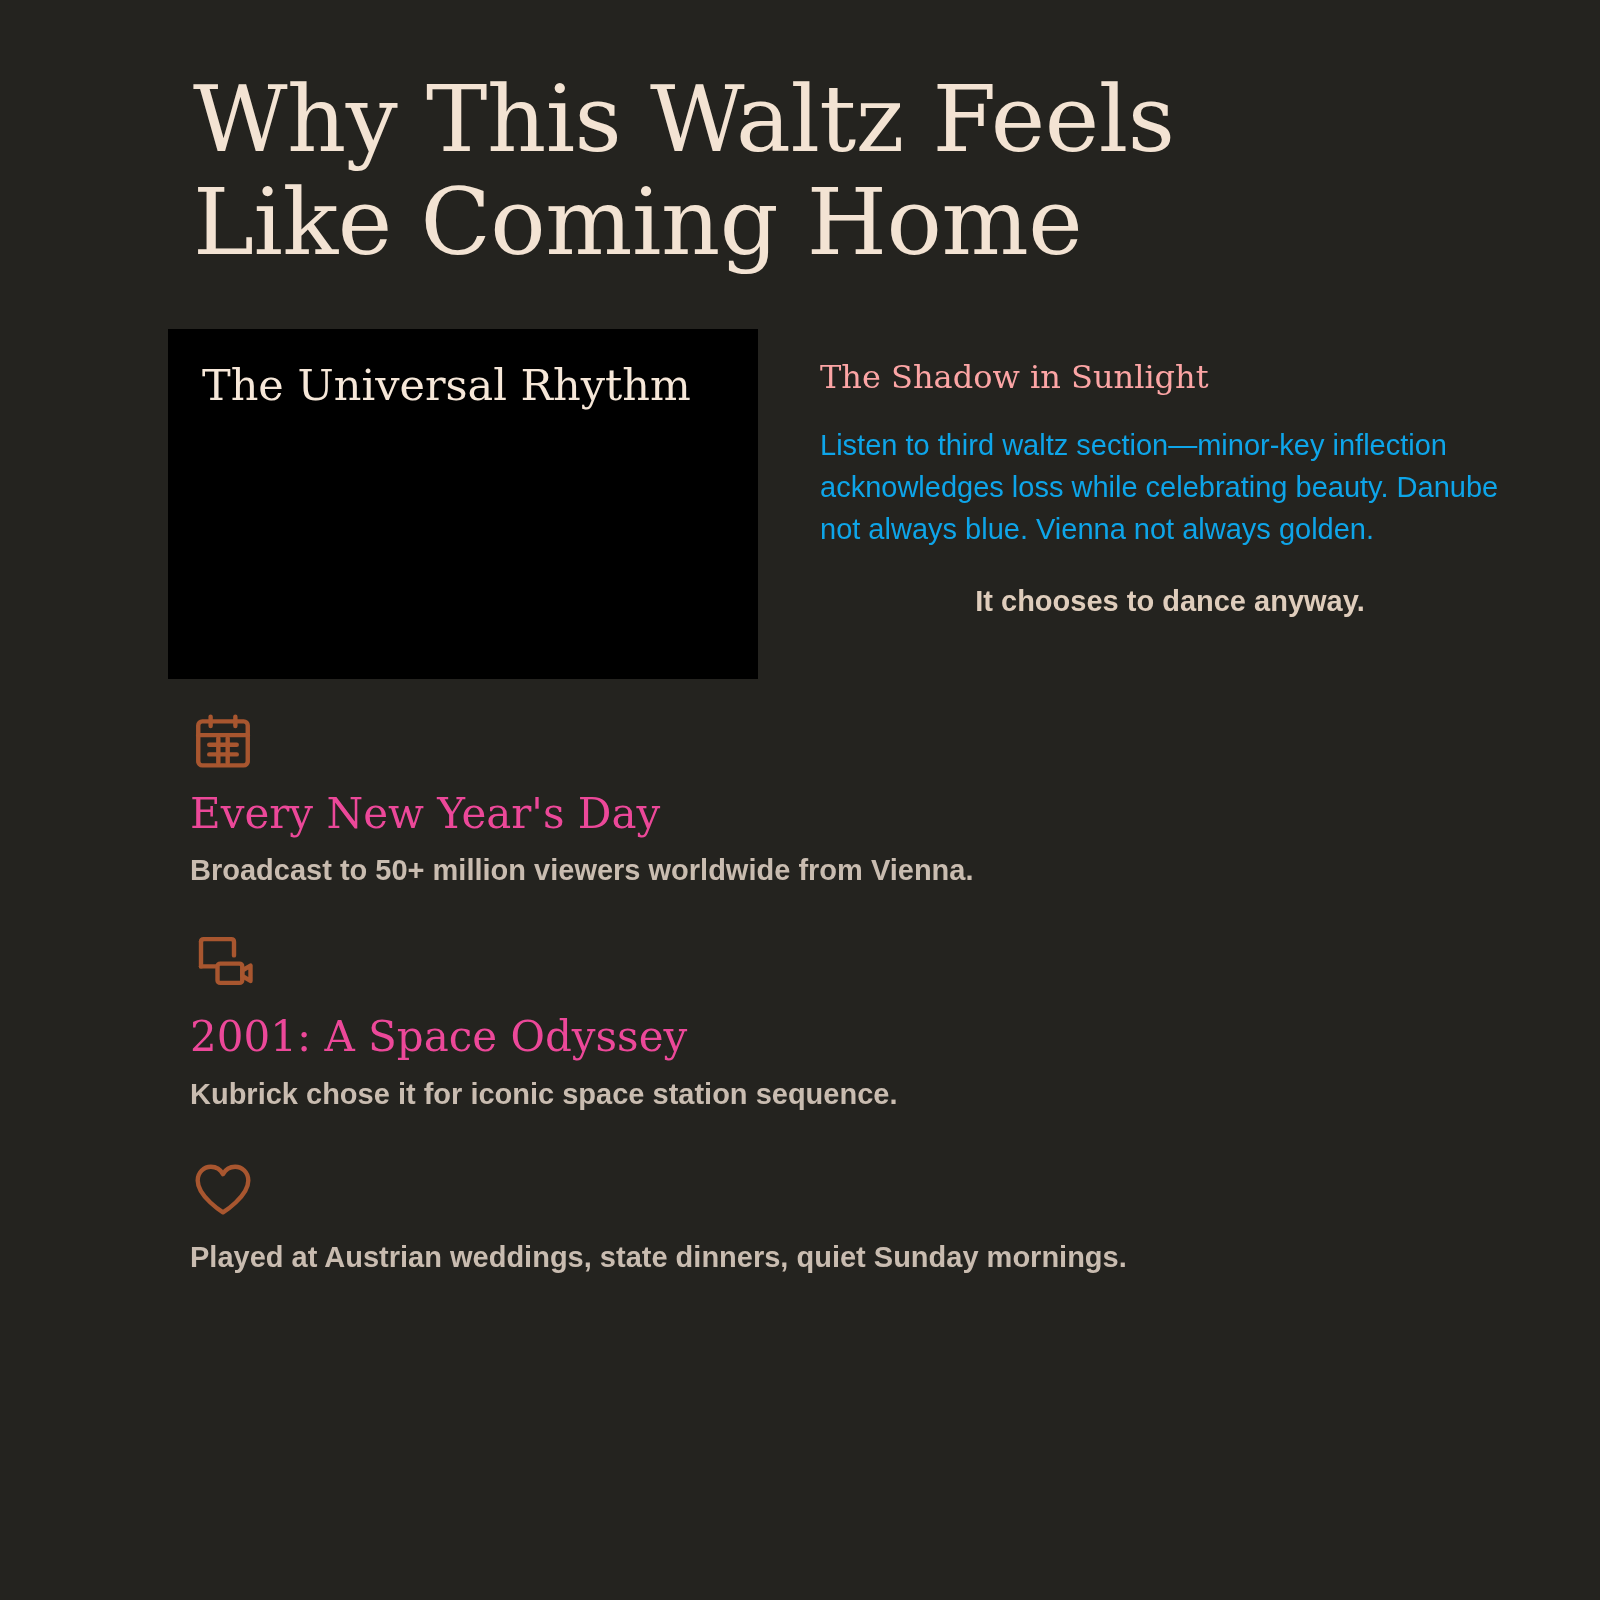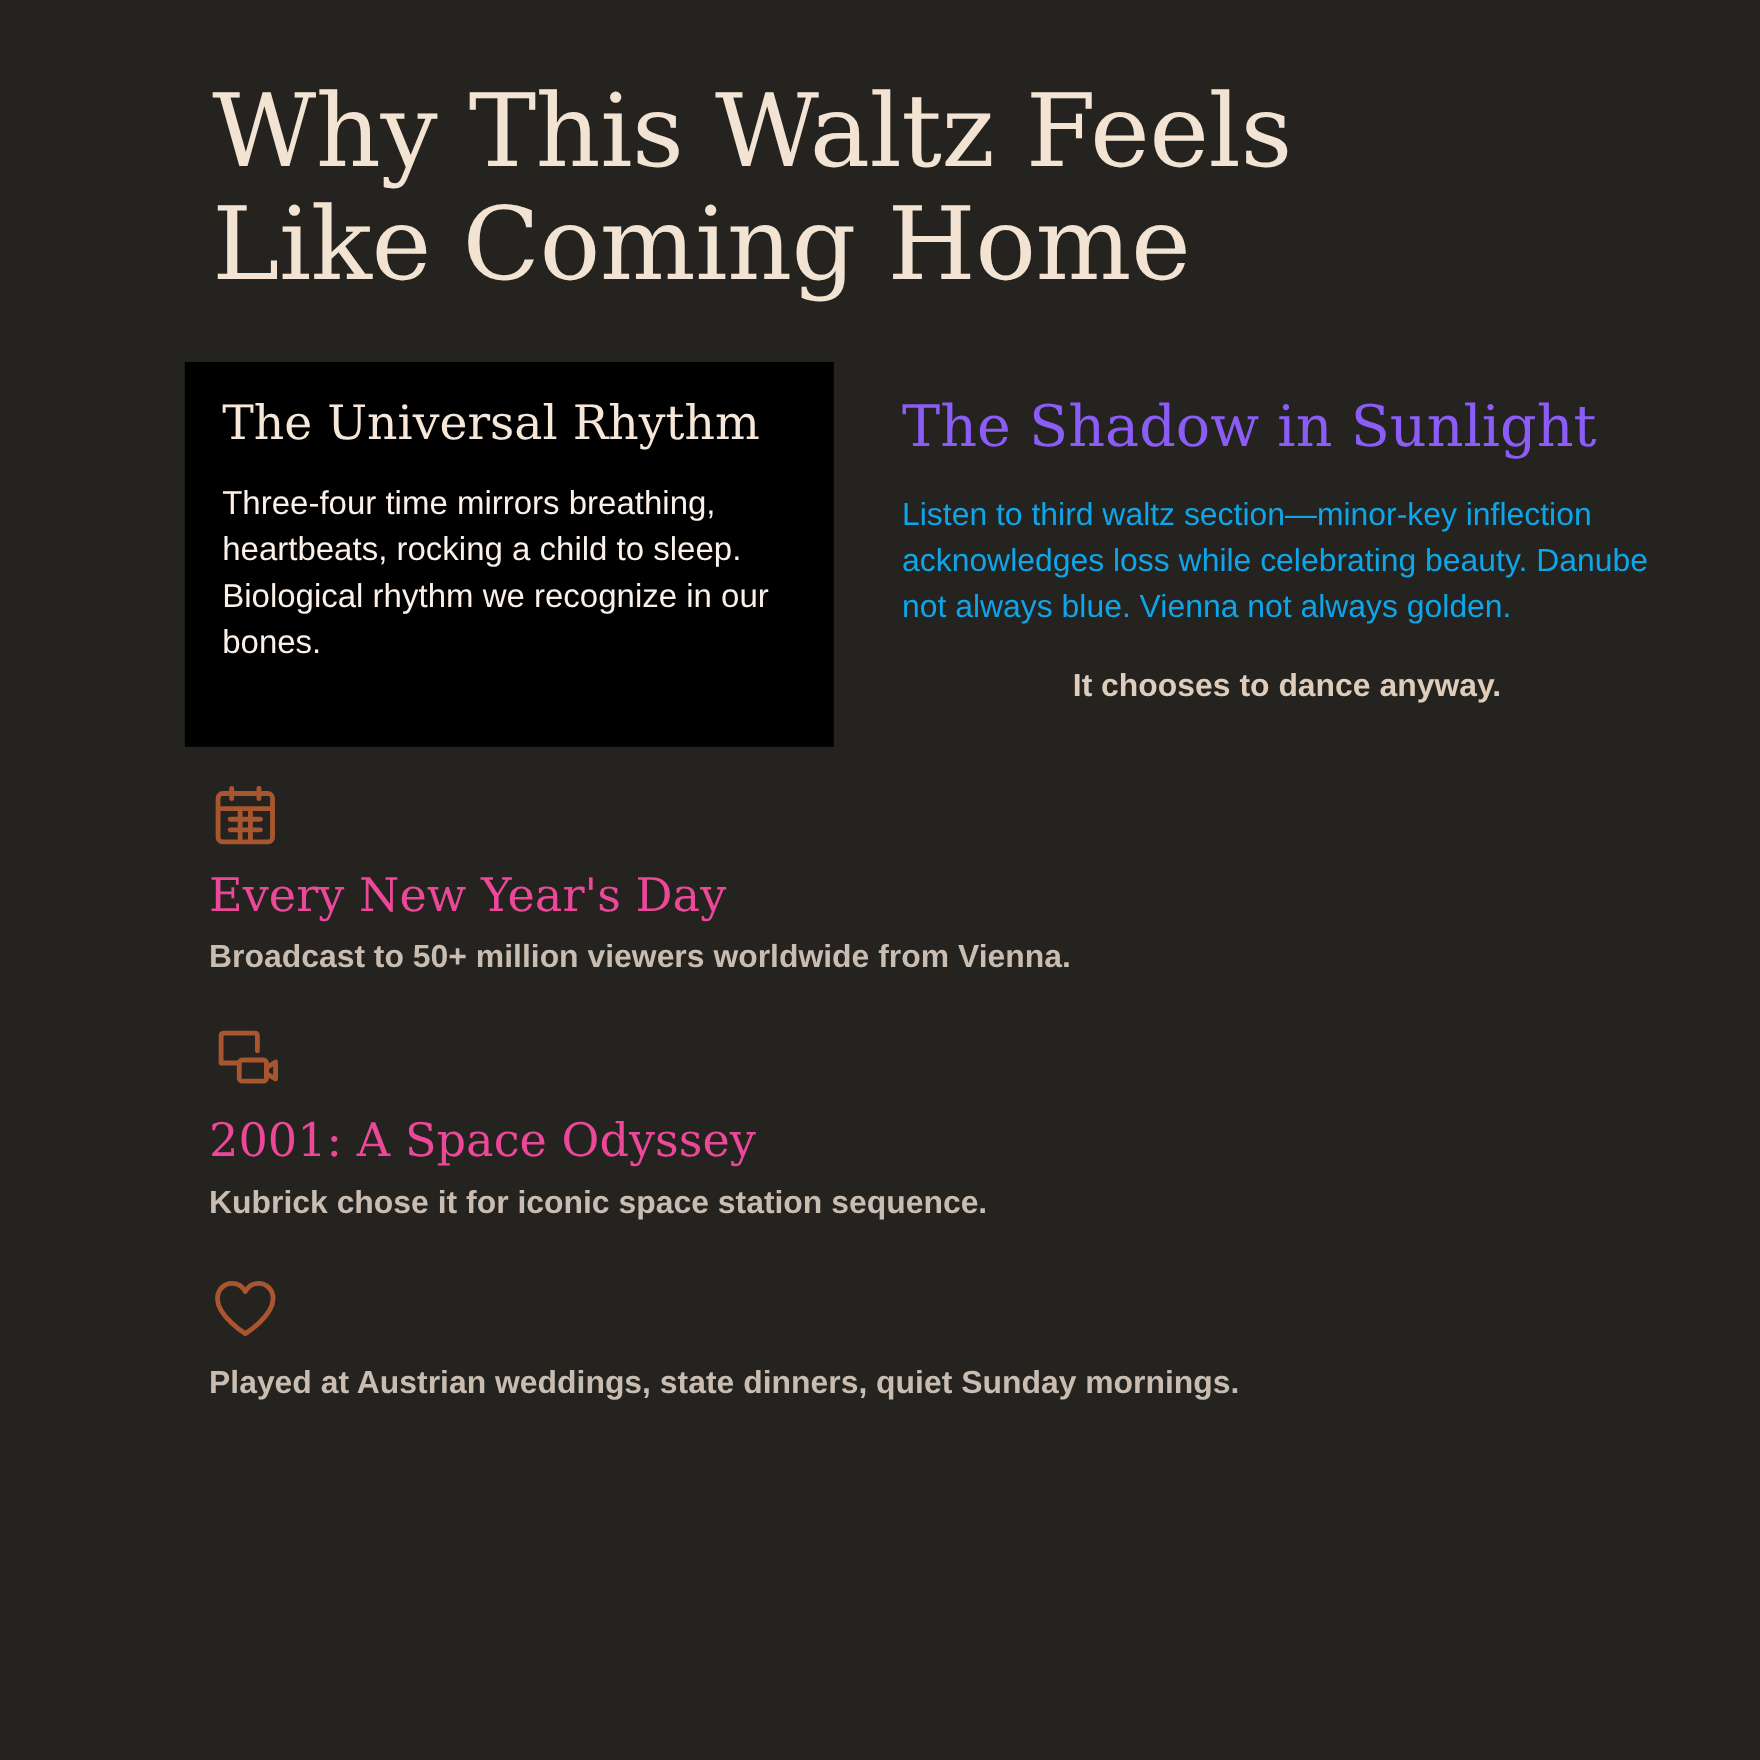--- a/index.html
+++ b/index.html
@@ -61,23 +61,23 @@
     color: #fbf1e8;
     margin: 0;
   }
   .rightcol {
     width: 700px;
     padding-top: 30px;
   }
   .rightcol h2 {
     font-family: "DejaVu Serif", serif;
     font-weight: 400;
-    font-size: 52px;
+    font-size: 32px;
     line-height: 1.15;
-    color: #8b5cf6;
+    color: #fca5a5;
     margin: 0 0 28px 0;
   }
   .rightcol p {
     font-size: 29px;
     line-height: 1.45;
     color: #0ea5e9;
     margin: 0 0 30px 0;
   }
   .rightcol p.emph {
     color: #dfcdbc;
@@ -121,21 +121,20 @@
 <body>
 
 <div class="page">
 
   <h1 class="headline">Why This Waltz Feels Like Coming Home</h1>
 
   <div class="cols">
 
     <div class="card">
       <h2>The Universal Rhythm</h2>
-      <p>Three-four time mirrors breathing, heartbeats, rocking a child to sleep. Biological rhythm we recognize in our bones.</p>
     </div>
 
     <div class="rightcol">
       <h2>The Shadow in Sunlight</h2>
       <p>Listen to third waltz section—minor-key inflection acknowledges loss while celebrating beauty. Danube not always blue. Vienna not always golden.</p>
       <p class="emph">It chooses to dance anyway.</p>
     </div>
 
   </div>
 

